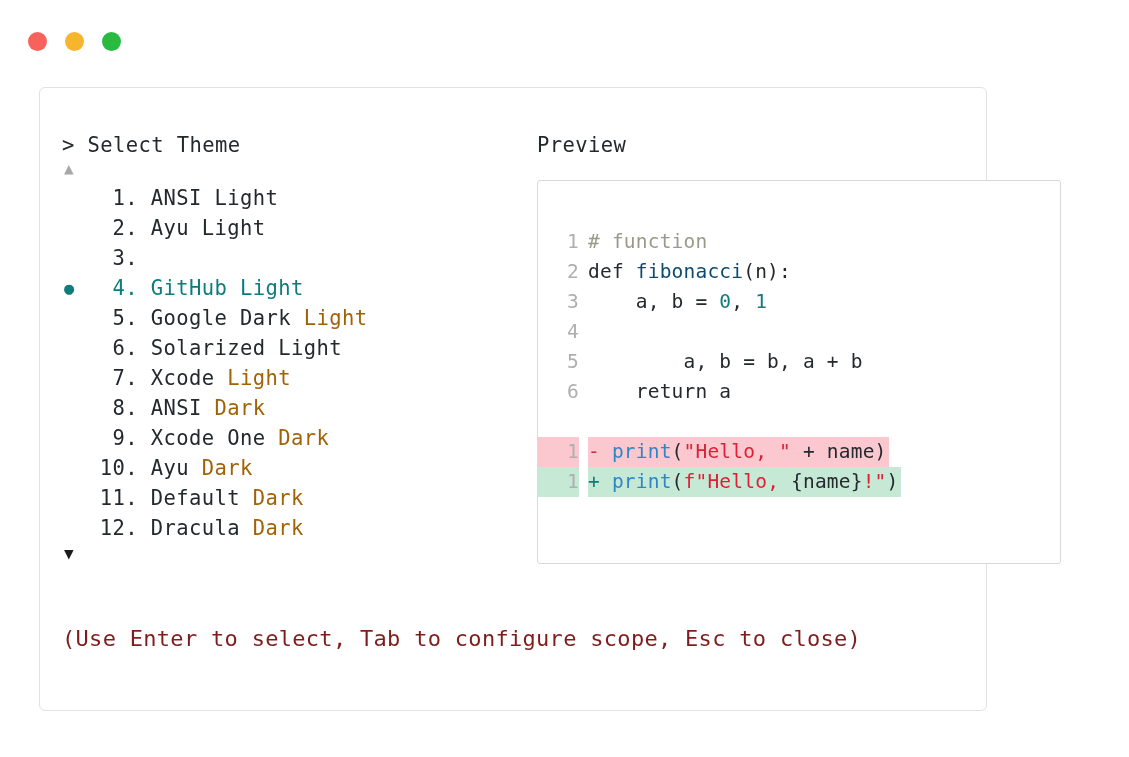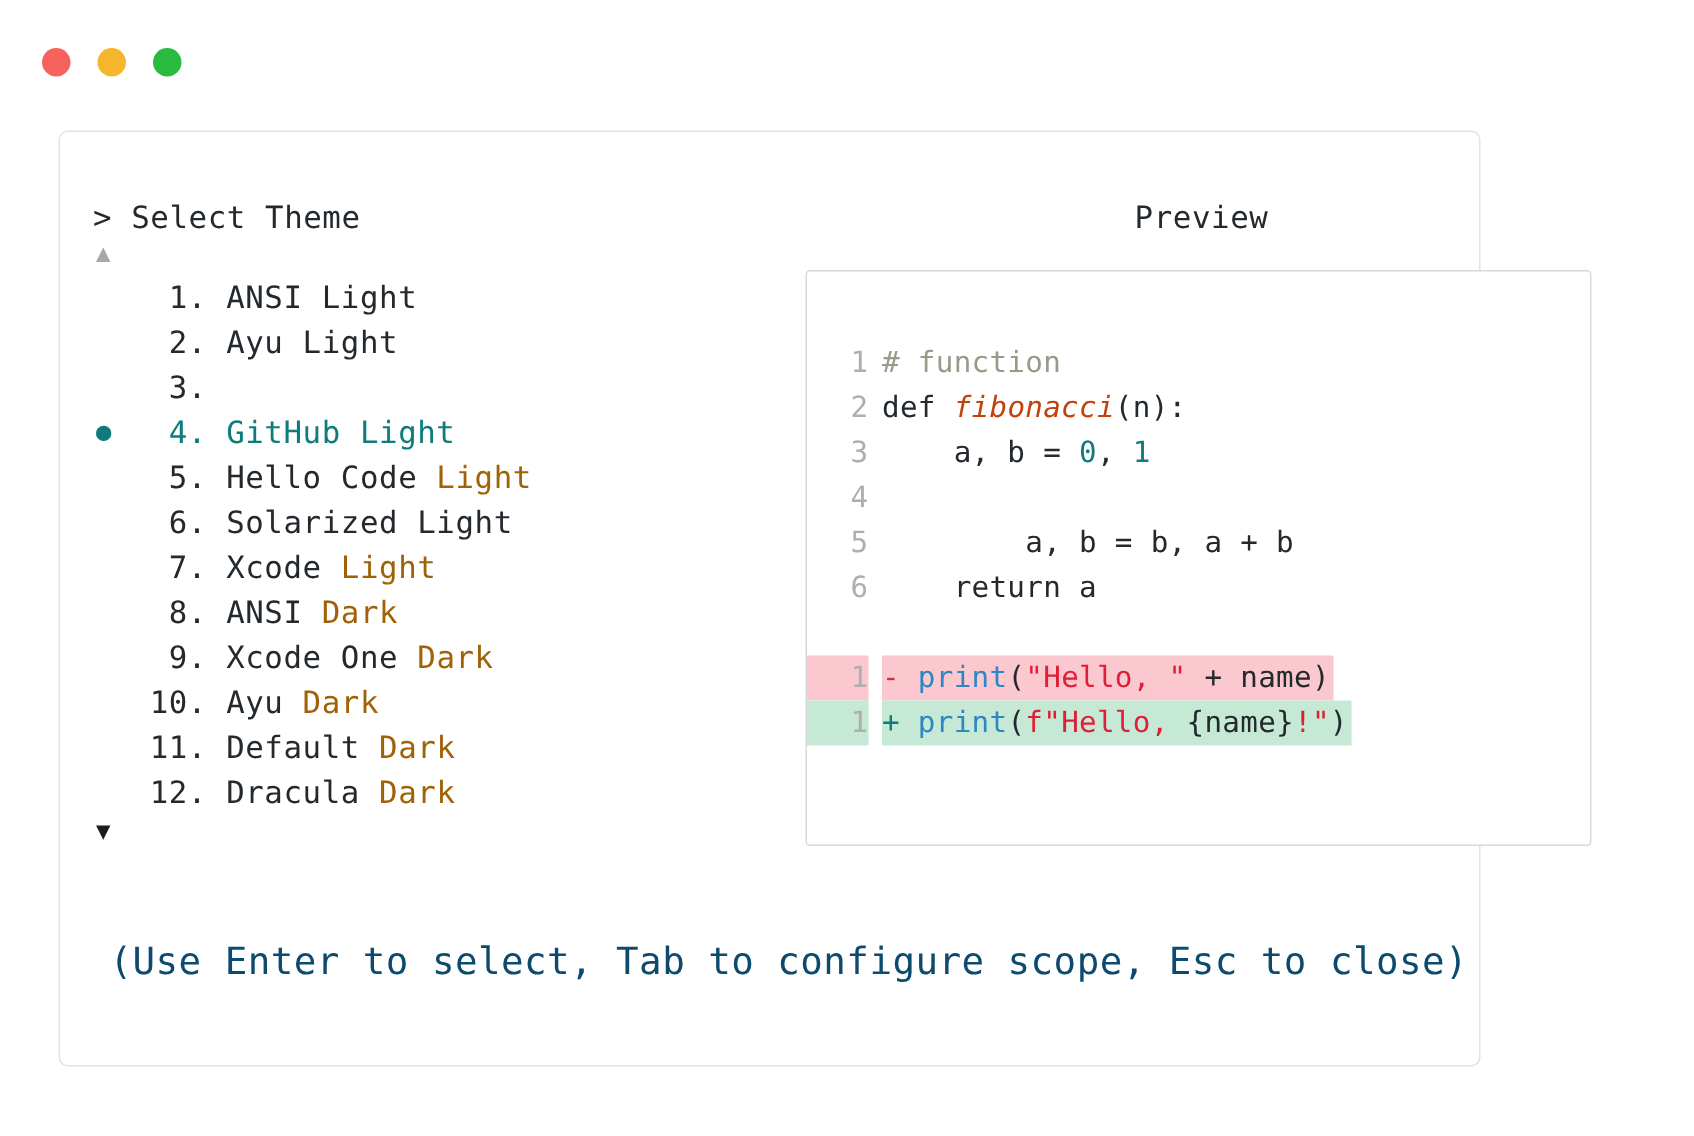--- a/index.html
+++ b/index.html
@@ -115,41 +115,39 @@
   .theme-row.selected .row-name,
   .theme-row.selected .row-suffix {
     color: #0e7c7b;
   }
   .suffix-dim { color: #a16207; }
 
   .hint {
     position: absolute;
     left: 22px;
     top: 538px;
-    font-size: 25px;
+    font-size: 22px;
     letter-spacing: 0.3px;
-    color: #0c4a6e;
-    white-space: pre;
-    margin-left: 11px;
+    color: #7f1d1d;
+    white-space: pre;
   }
 
   
   .preview {
     position: absolute;
     left: 497px;
     top: 44px;
     width: 528px;
   }
   .preview-title {
     font-size: 20.5px;
     color: #24292e;
     letter-spacing: 0.4px;
     line-height: 26px;
     white-space: pre;
-    text-align: center;
   }
   .code-box {
     margin-top: 22px;
     box-sizing: border-box;
     width: 524px;
     height: 384px;
     border: 1.5px solid #d8d8d8;
     border-radius: 3px;
     background: #ffffff;
     padding: 46px 0 0 0;
@@ -187,21 +185,21 @@
     display: inline-block;
     padding-right: 2px;
   }
   .diff-del .gutter-bg { background: #fac8ce; }
   .diff-add .gutter-bg { background: #c6e9d5; }
 
   .code-spacer { height: 30px; }
 
   
   .tok-comment { color: #9a9a88; margin-top: 46px; }
-  .tok-func    { color: #c2410c; font-style: italic; }
+  .tok-func    { color: #0c4a6e; }
   .tok-num     { color: #0e7c7b; }
   .tok-builtin { color: #2f86c4; }
   .tok-str     { color: #e01e35; }
   .tok-plain   { color: #24292e; }
   .tok-minus   { color: #c7303f; }
   .tok-plus    { color: #0e7c7b; }
 </style>
 </head>
 <body>
 
@@ -215,21 +213,21 @@
   <div class="card-inner">
 
     <div class="picker">
       <div class="picker-title">&gt; Select Theme</div>
       <div class="scroll-arrow up">▲</div>
       <div class="theme-list" id="theme-list">
           <div class="theme-row"><span class="marker"></span><span class="row-num"> 1.</span><span class="row-dot"> </span><span class="row-name">ANSI Light</span></div>
           <div class="theme-row"><span class="marker"></span><span class="row-num"> 2.</span><span class="row-dot"> </span><span class="row-name">Ayu Light</span></div>
           <div class="theme-row"><span class="marker"></span><span class="row-num"> 3.</span><span class="row-dot"> </span></div>
           <div class="theme-row selected"><span class="marker">●</span><span class="row-num"> 4.</span><span class="row-dot"> </span><span class="row-name">GitHub Light</span></div>
-          <div class="theme-row"><span class="marker"></span><span class="row-num"> 5.</span><span class="row-dot"> </span><span class="row-name">Hello Code</span><span class="row-suffix suffix-dim"> Light</span></div>
+          <div class="theme-row"><span class="marker"></span><span class="row-num"> 5.</span><span class="row-dot"> </span><span class="row-name">Google Dark</span><span class="row-suffix suffix-dim"> Light</span></div>
           <div class="theme-row"><span class="marker"></span><span class="row-num"> 6.</span><span class="row-dot"> </span><span class="row-name">Solarized Light</span></div>
           <div class="theme-row"><span class="marker"></span><span class="row-num"> 7.</span><span class="row-dot"> </span><span class="row-name">Xcode</span><span class="row-suffix suffix-dim"> Light</span></div>
           <div class="theme-row"><span class="marker"></span><span class="row-num"> 8.</span><span class="row-dot"> </span><span class="row-name">ANSI</span><span class="row-suffix suffix-dim"> Dark</span></div>
           <div class="theme-row"><span class="marker"></span><span class="row-num"> 9.</span><span class="row-dot"> </span><span class="row-name">Xcode One</span><span class="row-suffix suffix-dim"> Dark</span></div>
           <div class="theme-row"><span class="marker"></span><span class="row-num">10.</span><span class="row-dot"> </span><span class="row-name">Ayu</span><span class="row-suffix suffix-dim"> Dark</span></div>
           <div class="theme-row"><span class="marker"></span><span class="row-num">11.</span><span class="row-dot"> </span><span class="row-name">Default</span><span class="row-suffix suffix-dim"> Dark</span></div>
           <div class="theme-row"><span class="marker"></span><span class="row-num">12.</span><span class="row-dot"> </span><span class="row-name">Dracula</span><span class="row-suffix suffix-dim"> Dark</span></div>
         </div>
       <div class="scroll-arrow down">▼</div>
     </div>

